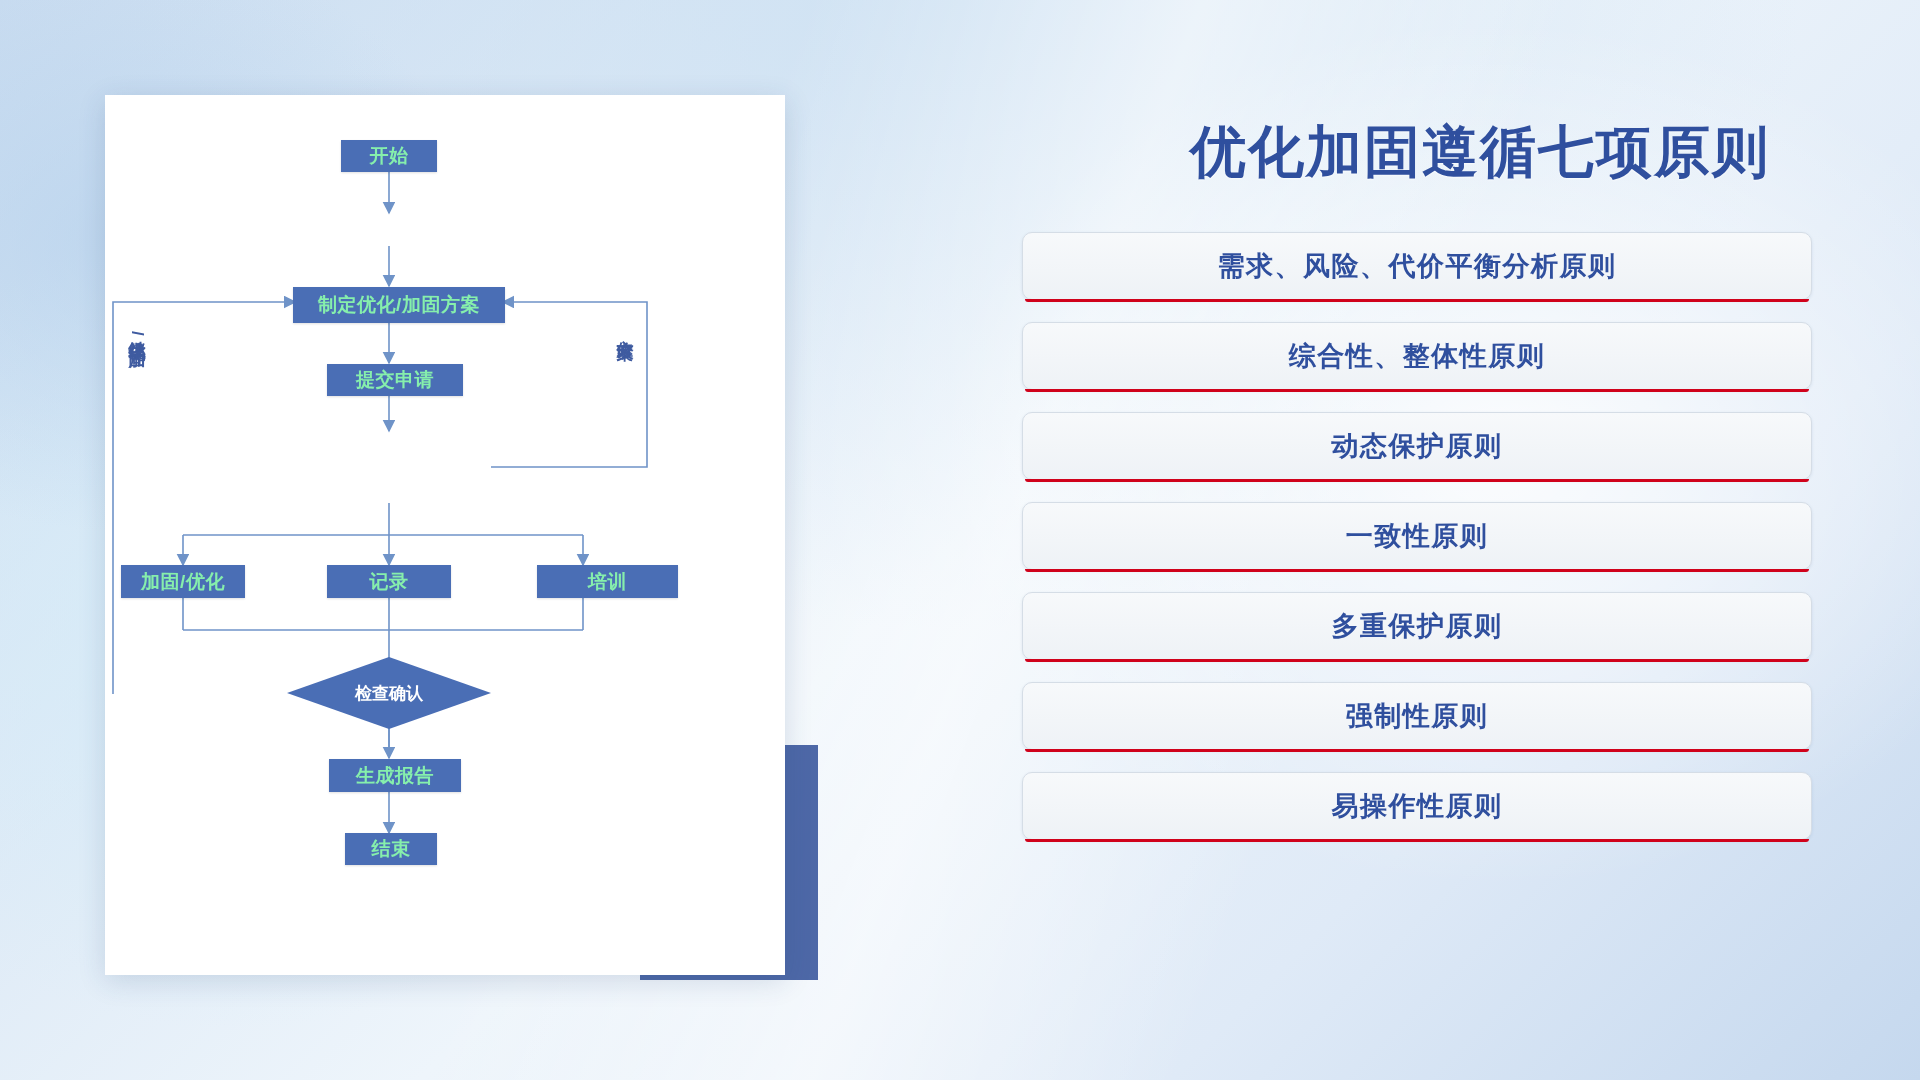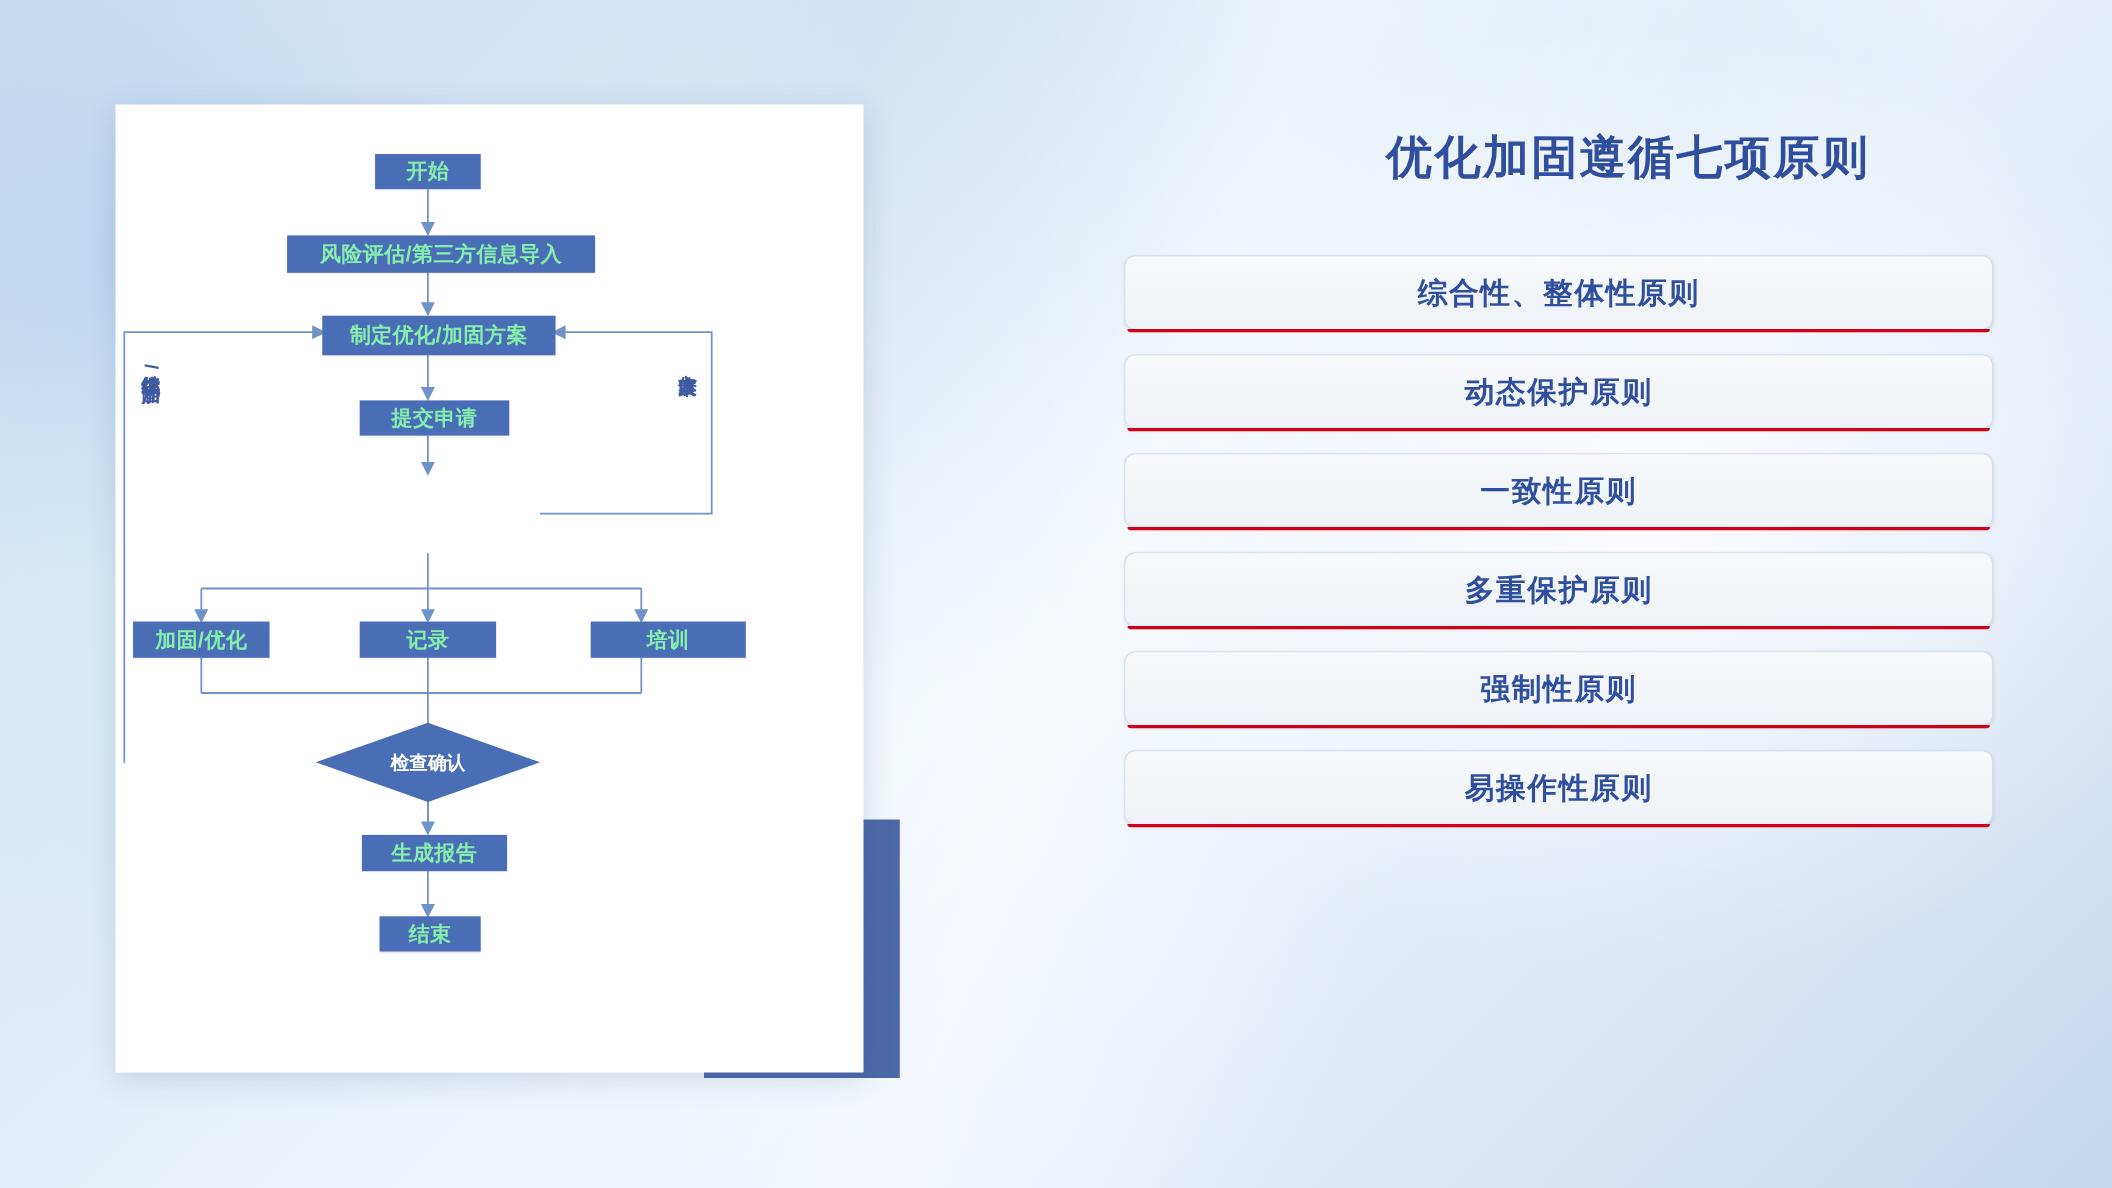--- a/index.html
+++ b/index.html
@@ -57,21 +57,21 @@
     writing-mode:vertical-rl;
     color:#3f5ba0;font-size:17px;font-weight:bold;line-height:1.15;
     letter-spacing:1px;
   }
   svg.lines{position:absolute;left:0;top:0;width:680px;height:880px;overflow:visible;}
 
   
   .right-title{
     position:absolute;left:1150px;top:115px;width:660px;
     text-align:center;
-    font-size:42px;font-weight:bold;color:#2f4f9e;
+    font-size:56px;font-weight:bold;color:#2f4f9e;
     letter-spacing:2px;
     text-shadow:0 1px 2px rgba(255,255,255,.7);
   }
   .pill-list{position:absolute;left:1022px;top:232px;width:790px;}
   .pill{
     position:relative;
     height:66px;margin-bottom:22px;
     background:linear-gradient(180deg,#f7f9fb 0%,#eef2f6 100%);
     border:1px solid #d5dde6;
     border-radius:10px;
@@ -153,23 +153,20 @@
         <path d="M8,596 L8,596"></path>
 
         <path d="M386,372 L542,372 L542,207 L398,207" marker-end="url(#ar)"></path>
       </g>
     </svg>
 
     <div class="node" style="left:236px;top:45px;width:96px;height:32px;">
       <span>开始</span>
     </div>
 
-    <div class="node" style="left:156px;top:119px;width:280px;height:34px;">
-      <span>风险评估/第三方信息导入</span>
-    </div>
 
     <div class="node" style="left:188px;top:192px;width:212px;height:36px;">
       <span>制定优化/加固方案</span>
     </div>
 
     <div class="node" style="left:222px;top:269px;width:136px;height:32px;">
       <span>提交申请</span>
     </div>
 
 
@@ -201,19 +198,20 @@
     <div class="vlabel" style="left:22px;top:232px;height:140px;">继续优化/加固</div>
 
     <div class="vlabel" style="left:510px;top:232px;height:110px;">方案修改</div>
 
   </div>
 </div>
 
 <div class="right-title">优化加固遵循七项原则</div>
 
 <div class="pill-list">
+  <div class="pill">需求、风险、代价平衡分析原则</div>
   <div class="pill">综合性、整体性原则</div>
   <div class="pill">动态保护原则</div>
   <div class="pill">一致性原则</div>
   <div class="pill">多重保护原则</div>
   <div class="pill">强制性原则</div>
   <div class="pill">易操作性原则</div>
 </div>
 
 </body></html>

